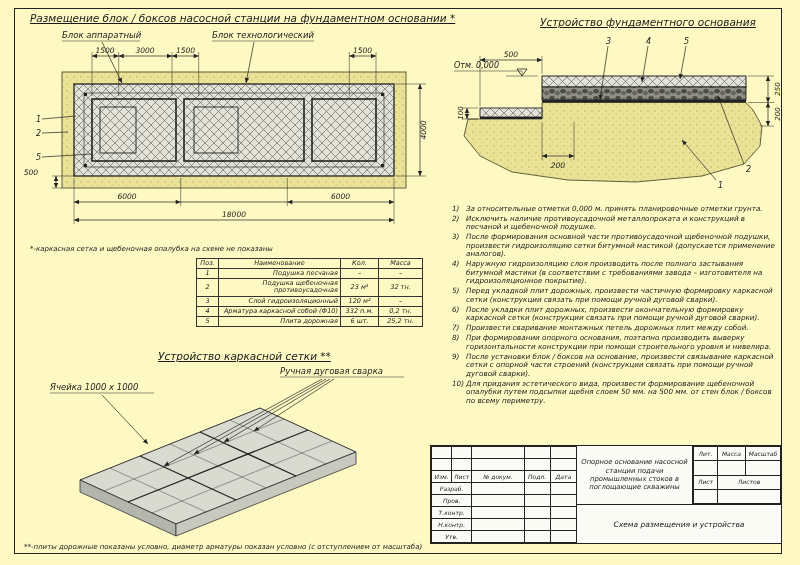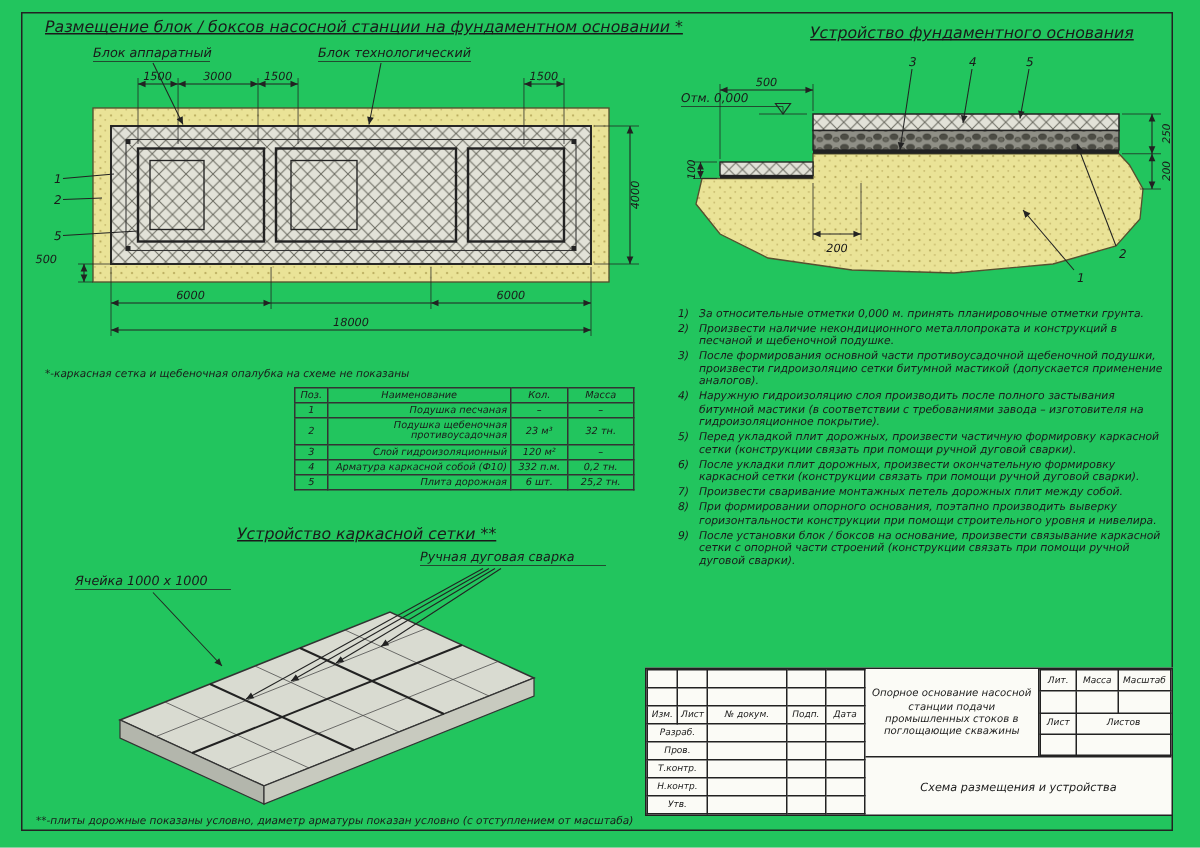--- a/index.html
+++ b/index.html
@@ -1,16 +1,16 @@
 <!DOCTYPE html>
 <html><head>
 <meta charset="utf-8">
 <style>
   html,body{margin:0;padding:0;background:#d8d8d8;}
-  .sheet{position:relative;width:800px;height:565px;background:#22c55e;overflow:hidden;
+  .sheet{position:relative;width:800px;height:565px;background:#fef9c3;overflow:hidden;
          font-family:"DejaVu Sans",sans-serif;color:#1a1a1a;}
   .sheet *{box-sizing:border-box;}
   .abs{position:absolute;}
   .frame{position:absolute;left:14px;top:8px;width:768px;height:546px;border:1.6px solid #222;}
   .dtitle{font-style:italic;font-size:10.5px;white-space:nowrap;text-decoration:underline;}
   .fnote{font-style:italic;font-size:7px;white-space:nowrap;}
   svg text{font-family:"DejaVu Sans",sans-serif;font-style:italic;fill:#1a1a1a;}
   .dl{stroke:#222;stroke-width:.7;}
   .el{stroke:#222;stroke-width:.5;}
   .ld{stroke:#222;stroke-width:.7;fill:none;}
@@ -298,21 +298,21 @@
     <line x1="266" y1="148" x2="232" y2="108" class="ld" marker-end="url(#ar2)"></line>
   </svg>
 
   <div class="notes">
     <div class="note">
         <span class="n">1)</span>
         <span class="t">За относительные отметки 0,000 м. принять планировочные отметки грунта.</span>
       </div>
     <div class="note">
         <span class="n">2)</span>
-        <span class="t">Произвести наличие некондиционного металлопроката и конструкций в песчаной и щебеночной подушке.</span>
+        <span class="t">Исключить наличие противоусадочной металлопроката и конструкций в песчаной и щебеночной подушке.</span>
       </div>
     <div class="note">
         <span class="n">3)</span>
         <span class="t">После формирования основной части противоусадочной щебеночной подушки, произвести гидроизоляцию сетки битумной мастикой (допускается применение аналогов).</span>
       </div>
     <div class="note">
         <span class="n">4)</span>
         <span class="t">Наружную гидроизоляцию слоя производить после полного застывания битумной мастики (в соответствии с требованиями завода – изготовителя на гидроизоляционное покрытие).</span>
       </div>
     <div class="note">
@@ -327,20 +327,24 @@
         <span class="n">7)</span>
         <span class="t">Произвести сваривание монтажных петель дорожных плит между собой.</span>
       </div>
     <div class="note">
         <span class="n">8)</span>
         <span class="t">При формировании опорного основания, поэтапно производить выверку горизонтальности конструкции при помощи строительного уровня и нивелира.</span>
       </div>
     <div class="note">
         <span class="n">9)</span>
         <span class="t">После установки блок / боксов на основание, произвести связывание каркасной сетки с опорной части строений (конструкции связать при помощи ручной дуговой сварки).</span>
+      </div>
+    <div class="note">
+        <span class="n">10)</span>
+        <span class="t">Для придания эстетического вида, произвести формирование щебеночной опалубки путем подсыпки щебня слоем 50 мм. на 500 мм. от стен блок / боксов по всему периметру.</span>
       </div>
   </div>
 
   <div class="stamp">
     <table class="stamp-left">
       <colgroup>
           <col style="width:20px">
           <col style="width:20px">
           <col style="width:52px">
           <col style="width:26px">

